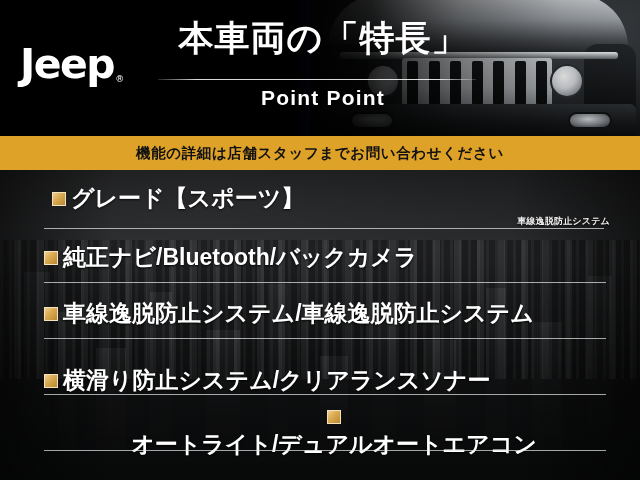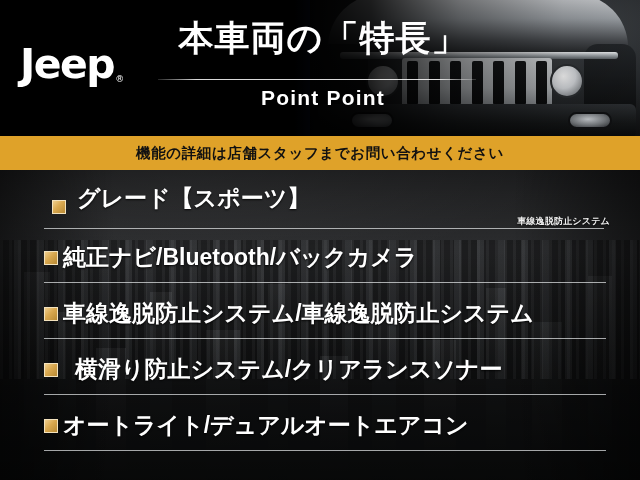--- a/index.html
+++ b/index.html
@@ -357,46 +357,46 @@
       <div class="city-tower" style="left:424px; bottom:0;  width:32px; height:140px;"></div>
       <div class="city-tower" style="left:486px; bottom:0;  width:20px; height:192px;"></div>
       <div class="city-tower" style="left:532px; bottom:0;  width:30px; height:158px;"></div>
       <div class="city-tower" style="left:588px; bottom:0;  width:24px; height:204px;"></div>
       <div class="city-blocks"></div>
       <div class="city-vignette"></div>
     </div>
 
     <div class="list">
 
-      <div class="feature-row" style="left:52px; top:13px; width:560px; gap:11px;align-items:flex-end;">
+      <div class="feature-row" style="left:52px; top:13px; width:560px; gap:5px;">
         <span class="bullet"></span>
         <span class="feature-label" style="font-size:23px;">グレード【スポーツ】</span>
       </div>
       <div class="note" style="right:30px; top:45px;">車線逸脱防止システム</div>
       <div class="divider" style="top:58px; width:560px;"></div>
 
       <div class="feature-row" style="left:44px; top:72px; width:570px; gap:5px;">
         <span class="bullet"></span>
         <span class="feature-label" style="font-size:23px;">純正ナビ/Bluetooth/バックカメラ</span>
       </div>
       <div class="divider" style="top:112px; width:562px;"></div>
 
       <div class="feature-row" style="left:44px; top:128px; width:580px; gap:5px;">
         <span class="bullet"></span>
         <span class="feature-label" style="font-size:23px;">車線逸脱防止システム/車線逸脱防止システム</span>
       </div>
       <div class="divider" style="top:168px; width:562px;"></div>
 
-      <div class="feature-row" style="left:44px; top:184px; width:580px; gap:17px;">
+      <div class="feature-row" style="left:44px; top:195px; width:580px; gap:5px;">
         <span class="bullet"></span>
         <span class="feature-label" style="font-size:23px;">横滑り防止システム/クリアランスソナー</span>
       </div>
       <div class="divider" style="top:224px; width:562px;"></div>
 
-      <div class="feature-row" style="left:44px; top:240px; width:580px; gap:5px;">
+      <div class="feature-row" style="left:44px; top:240px; width:580px; gap:5px;flex-direction:column;">
         <span class="bullet"></span>
         <span class="feature-label" style="font-size:23px;">オートライト/デュアルオートエアコン</span>
       </div>
       <div class="divider" style="top:280px; width:562px;"></div>
 
     </div>
   </div>
 
 </div>
 

